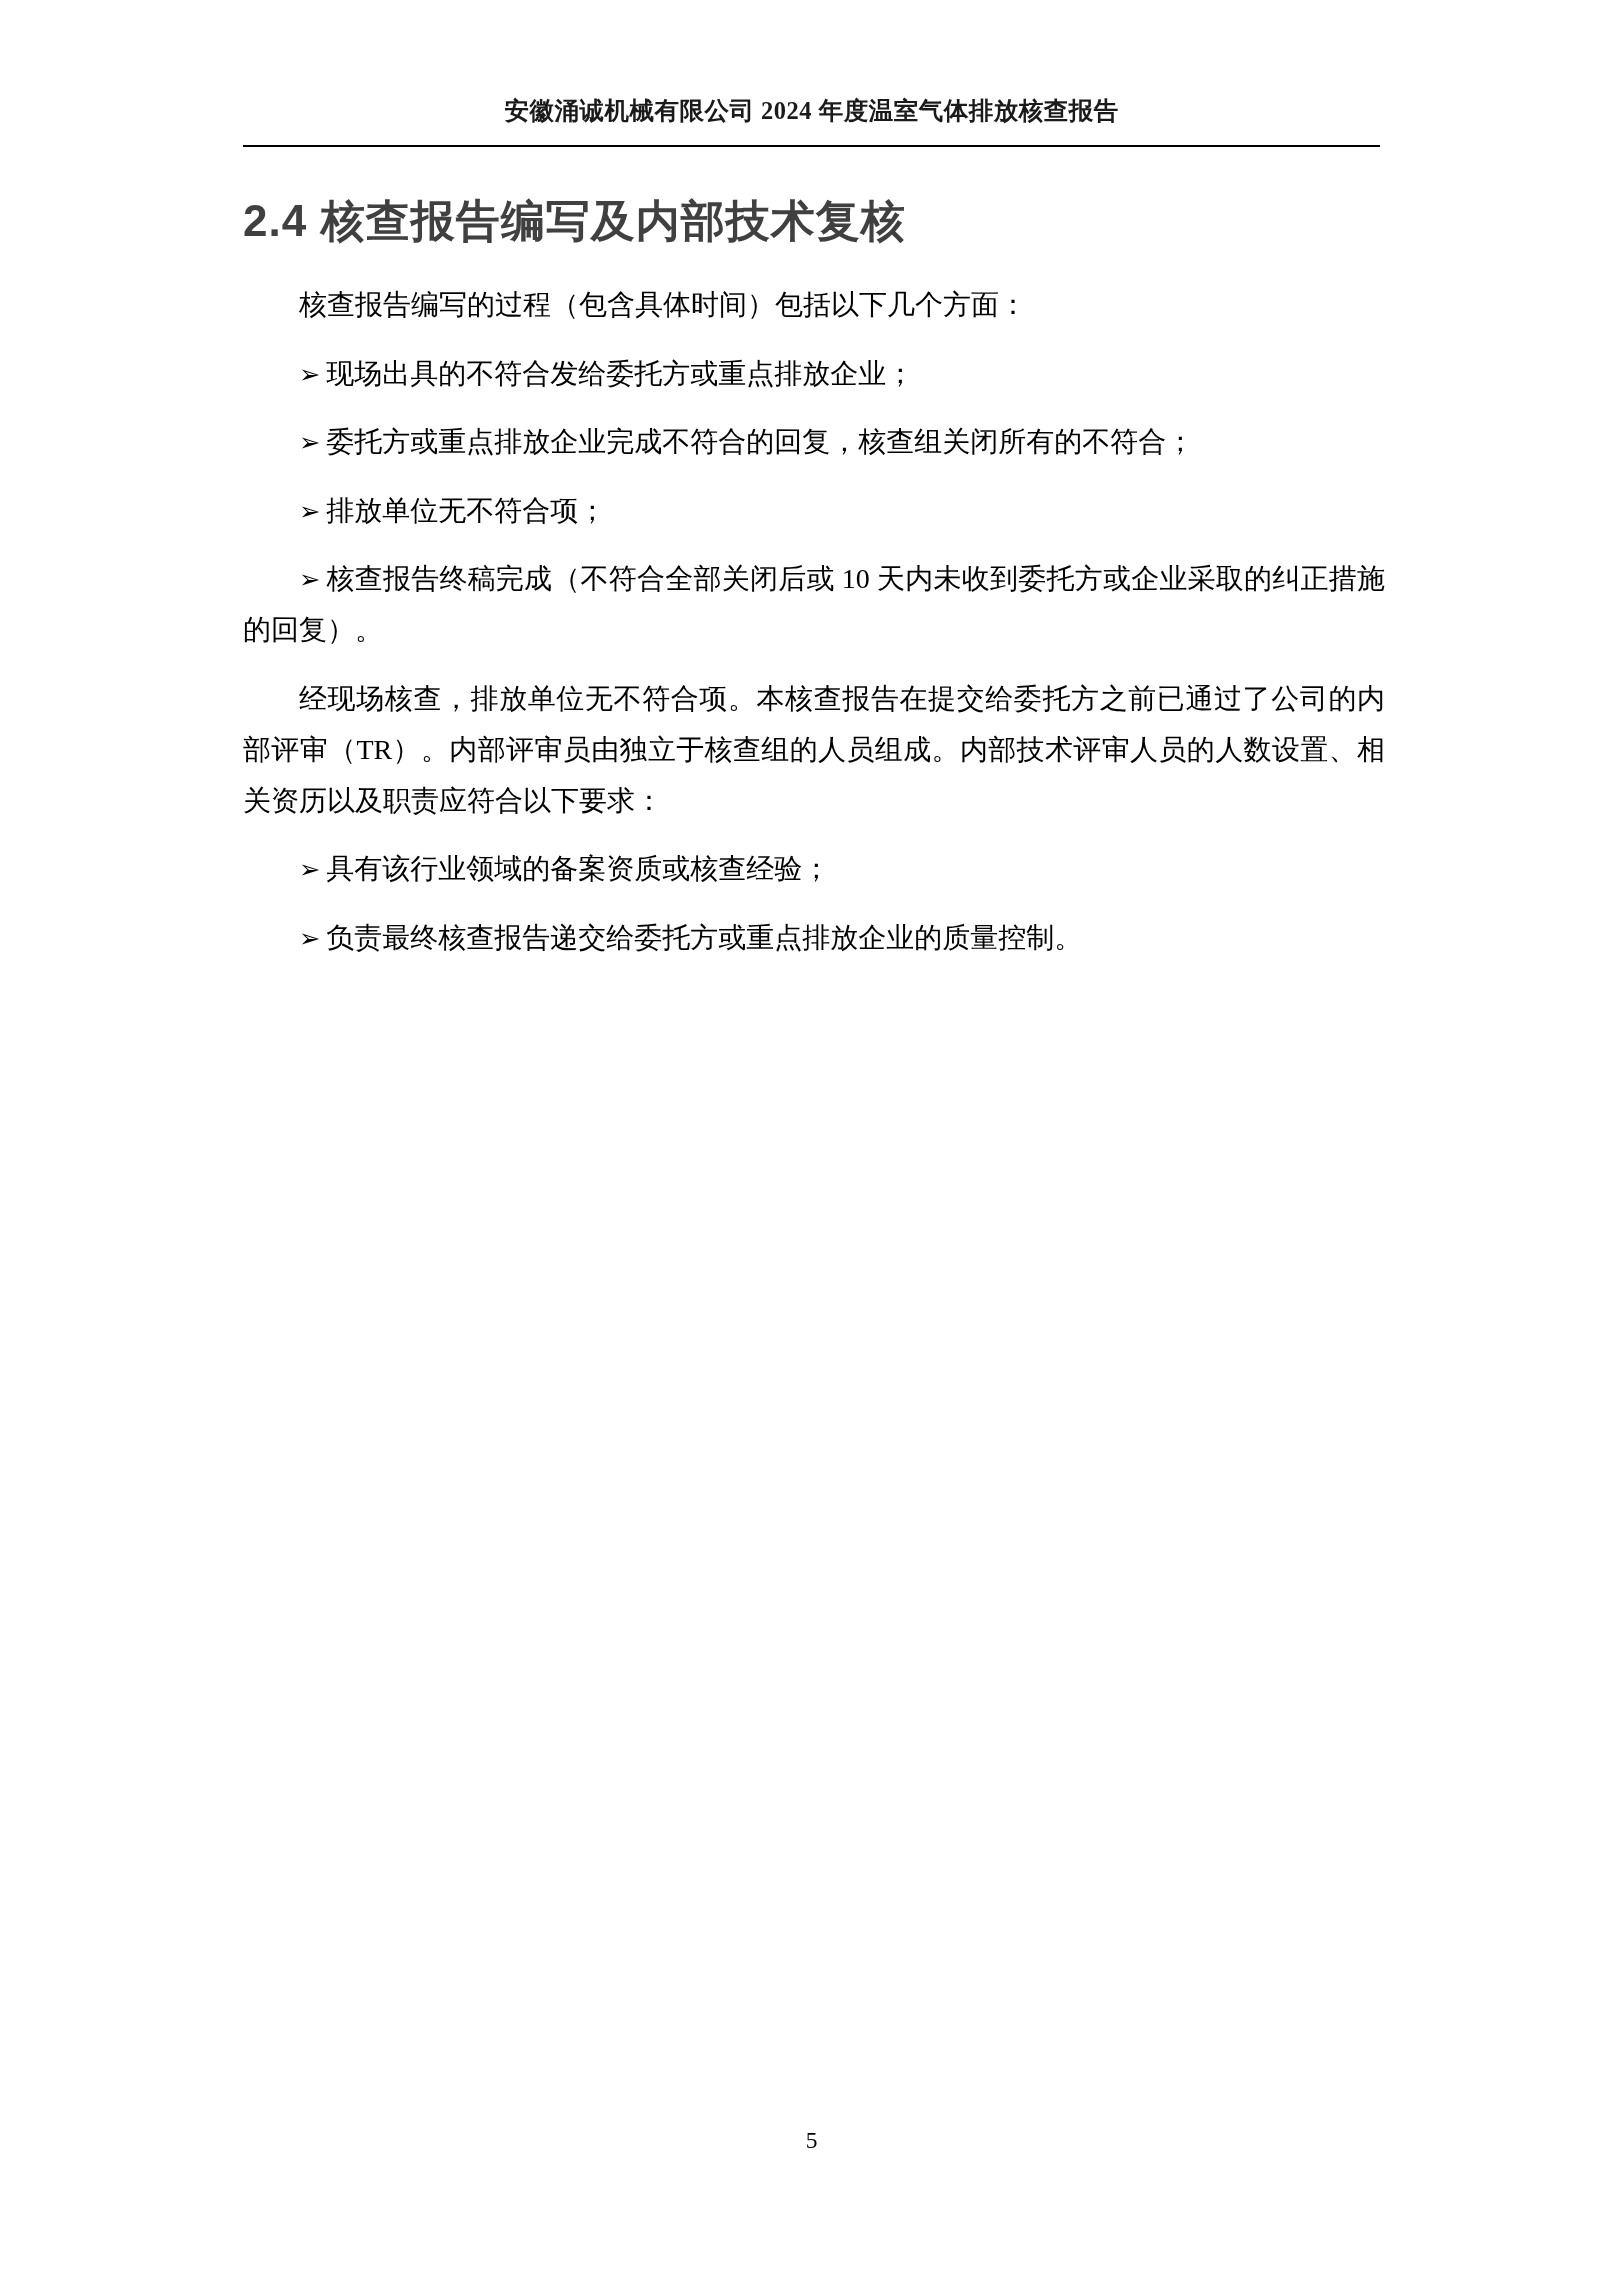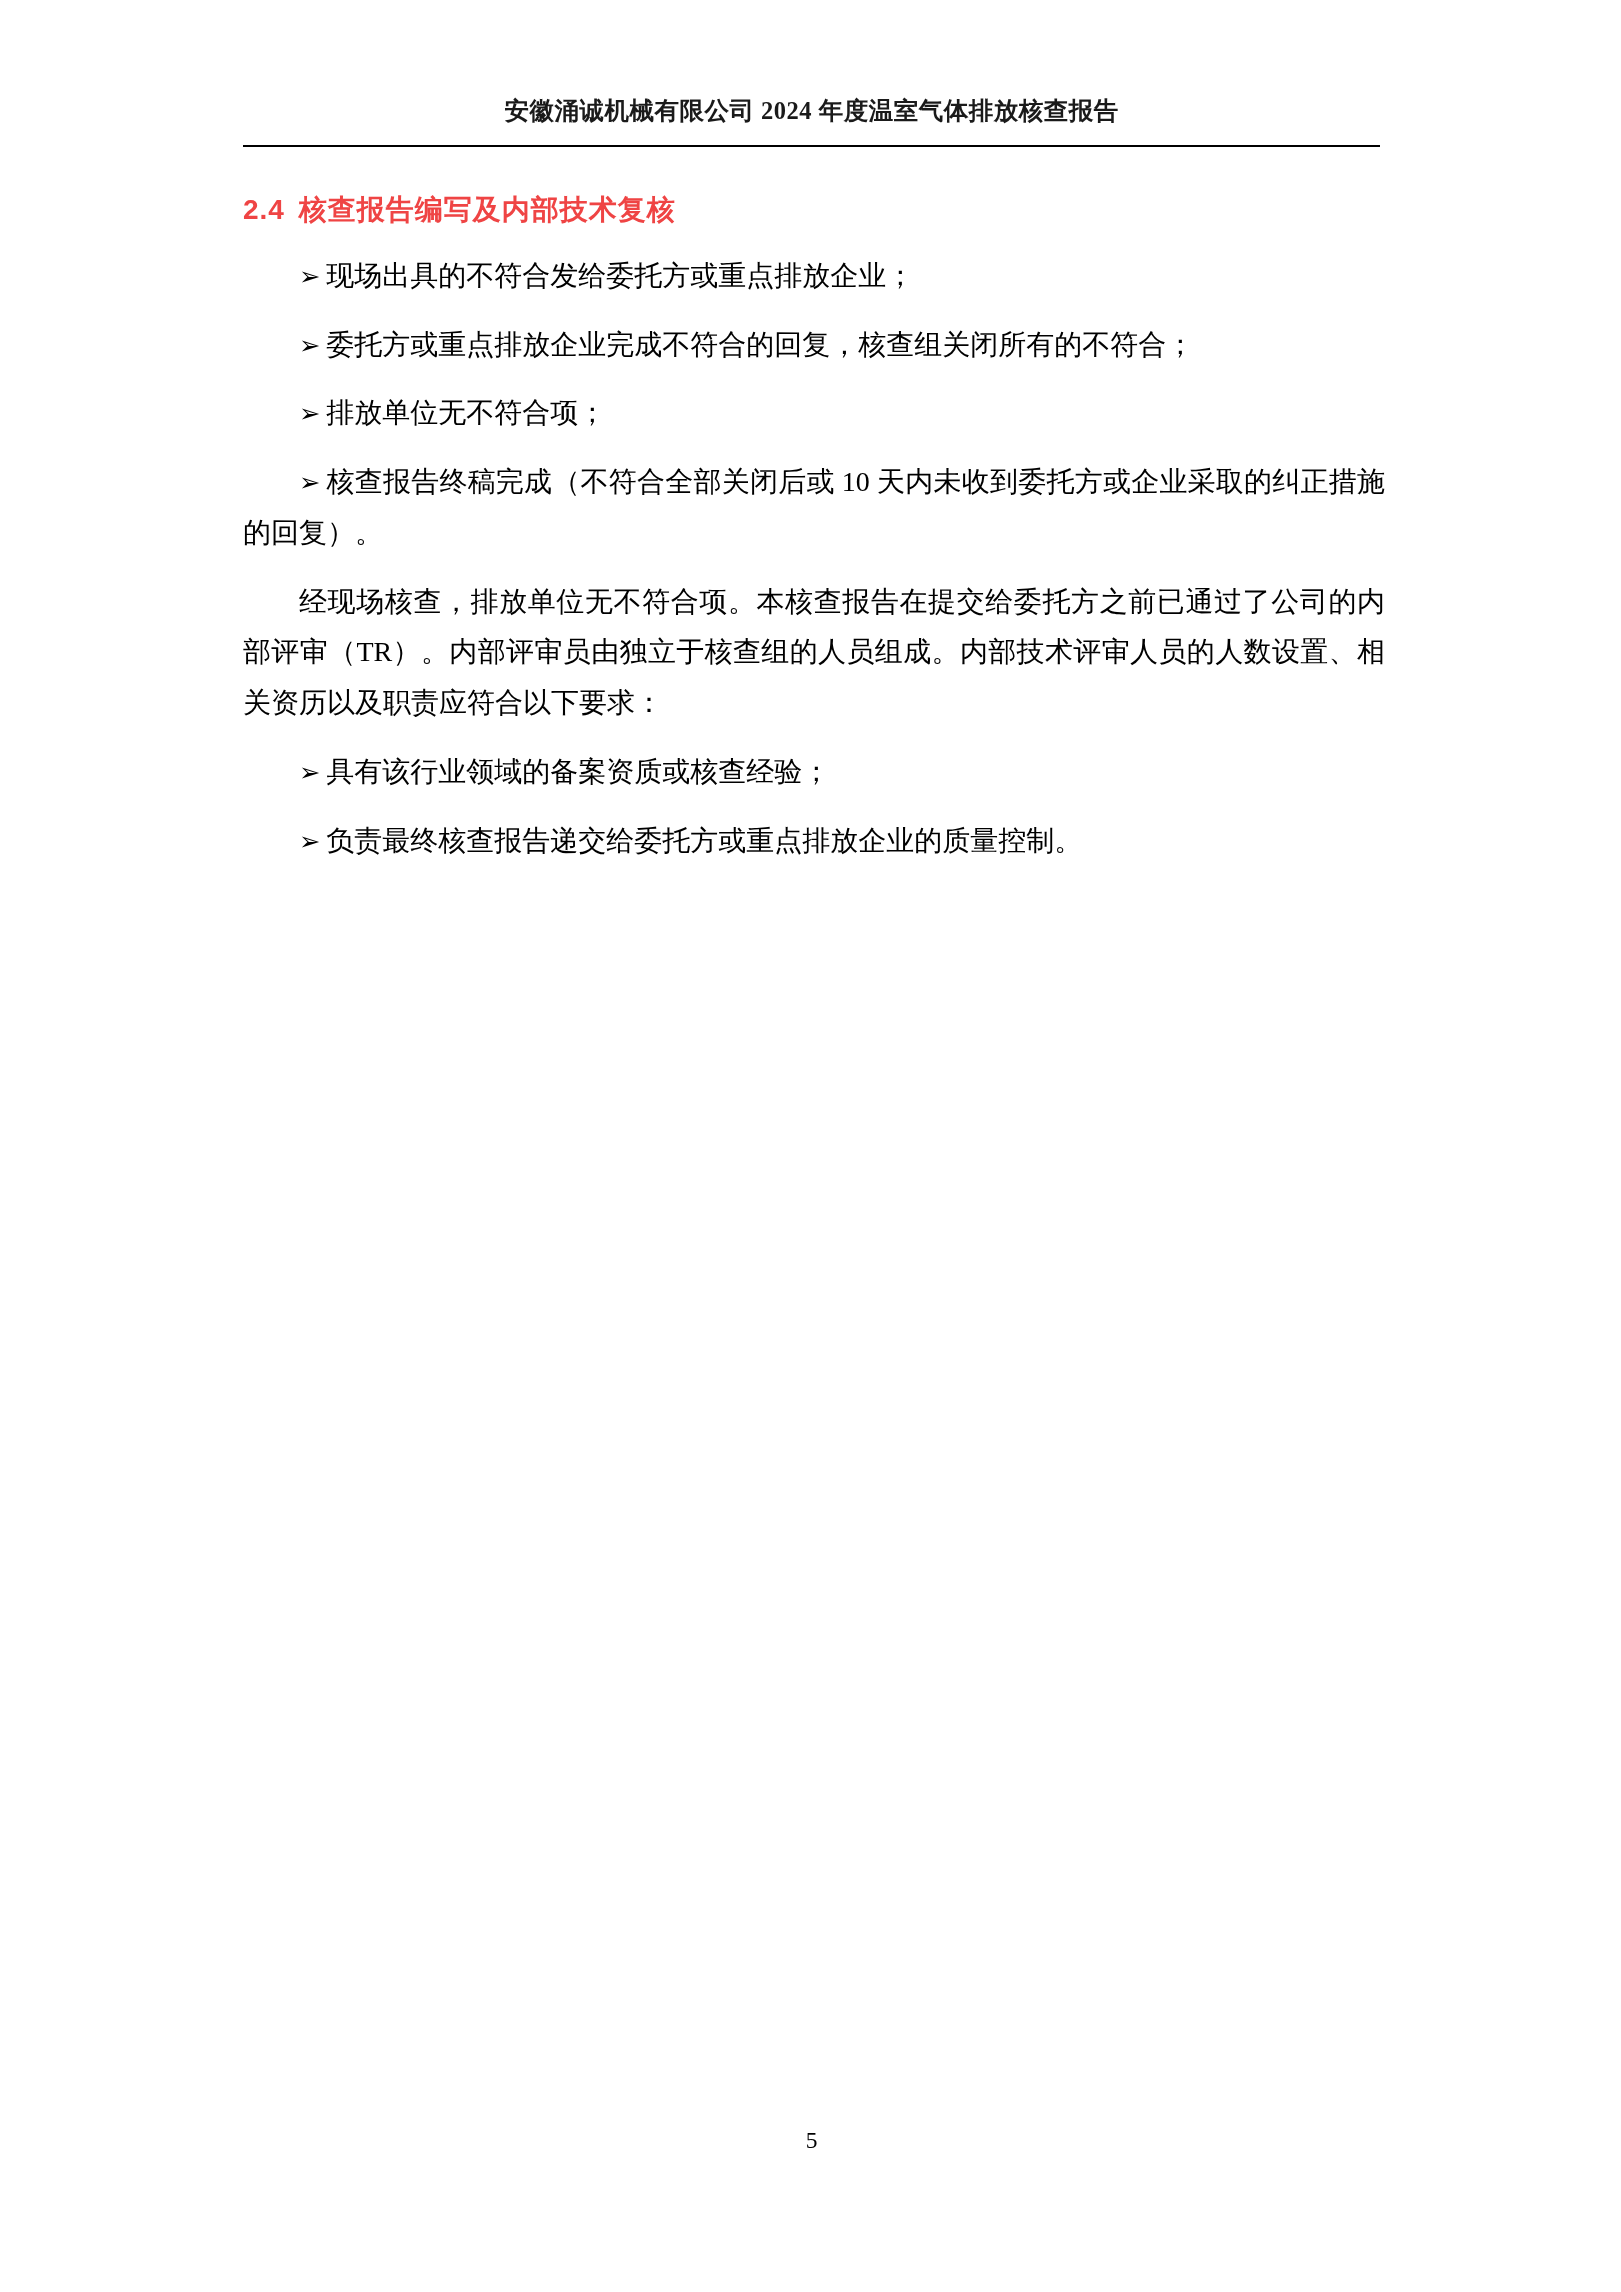--- a/index.html
+++ b/index.html
@@ -50,27 +50,27 @@
 
   
   .content {
     position: absolute;
     top: 192px;
     left: 243px;
     width: 1142px;
   }
 
   h2.section-title {
-    margin: 0 0 23px 0;
-    font-size: 28px;
+    margin: 0 0 31px 0;
+    font-size: 44px;
     font-weight: bold;
     line-height: 1.3;
     letter-spacing: 1px;
     font-family: "Liberation Sans", "DejaVu Sans", sans-serif;
-    color: #ef4444;
+    color: #404040;
   }
   h2.section-title .num {
     margin-right: 13.7px;
   }
 
   p.para {
     margin: 0 0 17.6px 0;
     font-size: 28px;
     line-height: 1.82;
     text-align: justify;
@@ -116,20 +116,21 @@
     <span class="header-text">安徽涌诚机械有限公司 2024 年度温室气体排放核查报告</span>
   </div>
   <div class="header-rule"></div>
 
   <div class="content">
 
     <h2 class="section-title">
       <span class="num">2.4</span><span>核查报告编写及内部技术复核</span>
     </h2>
 
+    <p class="para">核查报告编写的过程（包含具体时间）包括以下几个方面：</p>
 
     <p class="bullet"><span class="bullet-marker">➢</span><span>现场出具的不符合发给委托方或重点排放企业；</span></p>
 
     <p class="bullet"><span class="bullet-marker">➢</span><span>委托方或重点排放企业完成不符合的回复，核查组关闭所有的不符合；</span></p>
 
     <p class="bullet"><span class="bullet-marker">➢</span><span>排放单位无不符合项；</span></p>
 
     <p class="bullet"><span class="bullet-marker">➢</span><span>核查报告终稿完成（不符合全部关闭后或 10 天内未收到委托方或企业采取的纠正措施的回复）。</span></p>
 
     <p class="para">经现场核查，排放单位无不符合项。本核查报告在提交给委托方之前已通过了公司的内部评审（TR）。内部评审员由独立于核查组的人员组成。内部技术评审人员的人数设置、相关资历以及职责应符合以下要求：</p>

